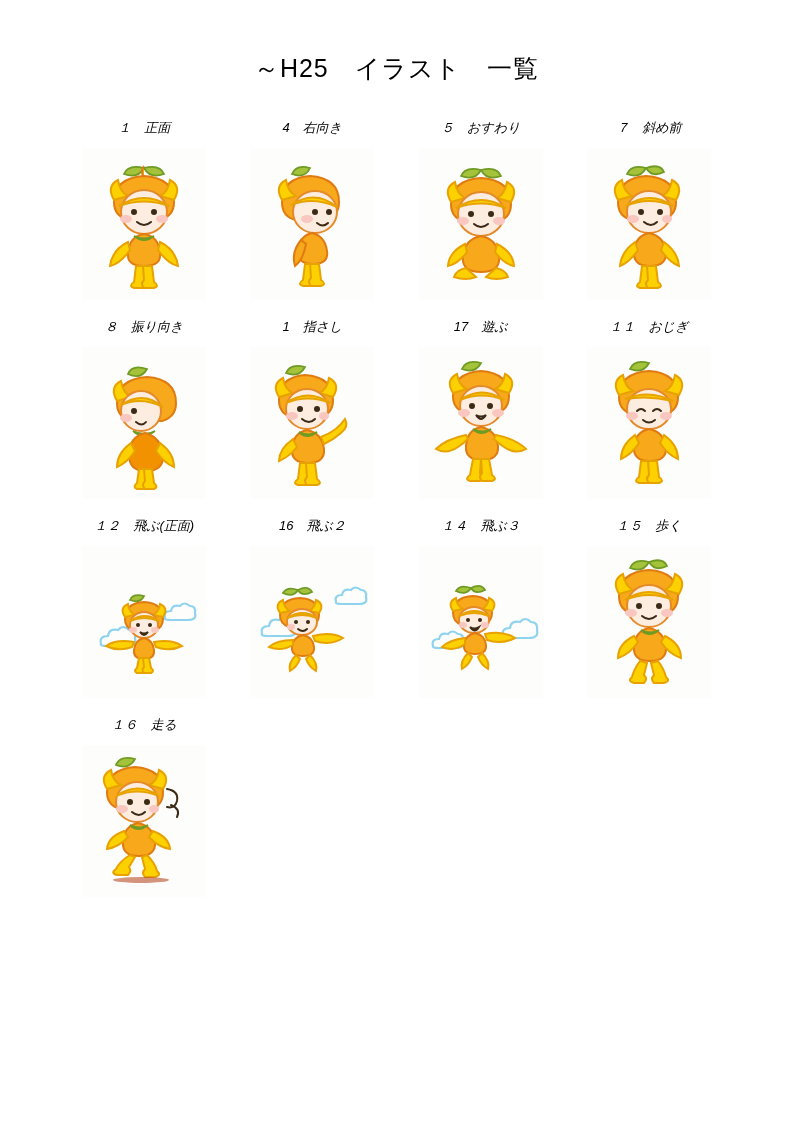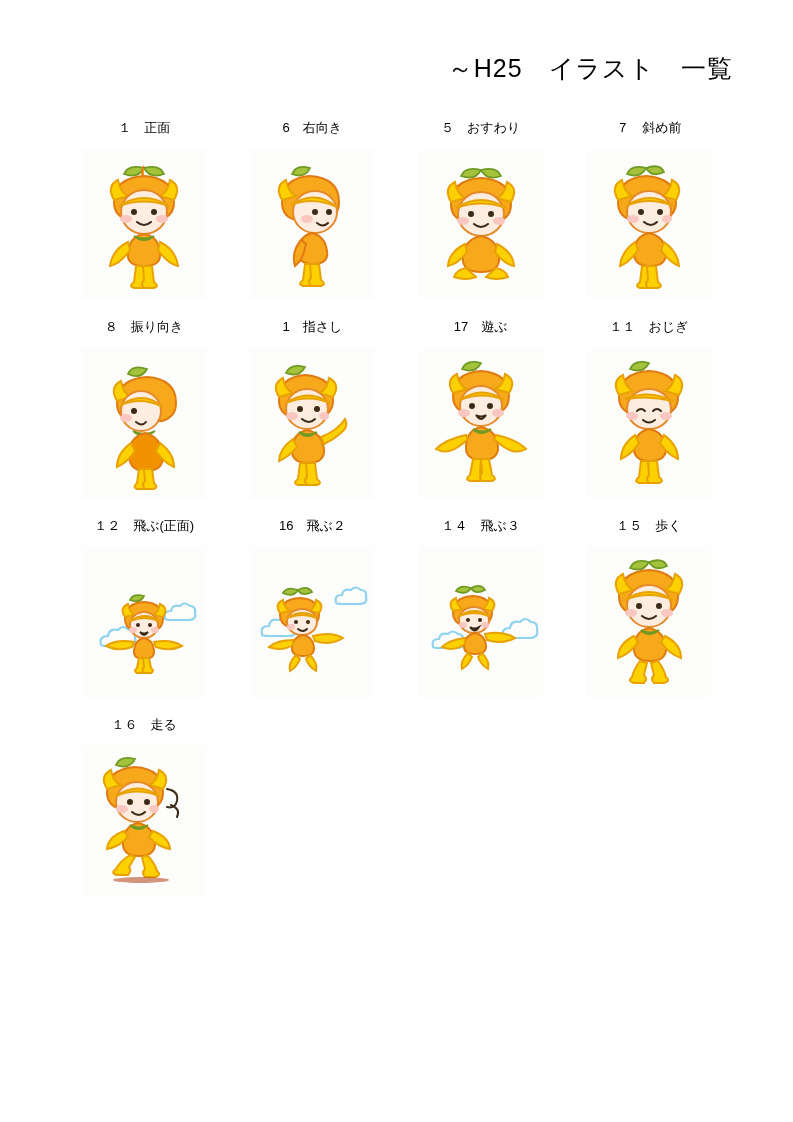--- a/index.html
+++ b/index.html
@@ -16,32 +16,33 @@
     overflow: hidden;
   }
   .page {
     width: 793px;
     height: 1122px;
     box-sizing: border-box;
     padding: 52px 60px 0 60px;
     position: relative;
   }
   .doc-title {
-    text-align: right;
+    text-align: center;
     font-size: 25px;
     letter-spacing: 1px;
     font-weight: normal;
     margin: 0 0 34px 0;
     font-family: "Liberation Sans", sans-serif;
   }
   .grid {
     display: grid;
     grid-template-columns: repeat(4, 1fr);
     row-gap: 0px;
     column-gap: 0px;
+    font-style: italic;
   }
   .cell {
     display: flex;
     flex-direction: column;
     align-items: center;
   }
   .cell-label {
     font-size: 13px;
     line-height: 18px;
     margin-bottom: 11px;
@@ -104,21 +105,21 @@
           <path class="yellow" d="M39 92 q-16 8 -18 24 q10 -2 20 -16z"></path>
           <path class="yellow" d="M71 92 q16 8 18 24 q-10 -2 -20 -16z"></path>
           <path class="yellow" d="M47 116 l-2 16 q-6 4 0 6 l10 0 q4 -4 0 -8 l1 -14z"></path>
           <path class="yellow" d="M63 116 l2 16 q6 4 0 6 l-10 0 q-4 -4 0 -8 l-1 -14z"></path>
         </svg>
       </div>
     </div>
 
 
     <div class="cell">
-      <div class="cell-label">6　右向き</div>
+      <div class="cell-label">4　右向き</div>
       <div class="thumb">
         <svg width="110" height="150" viewBox="0 0 110 150">
           <path class="leaf" d="M53 18 q-14 -4 -18 6 q13 5 18 -6z"></path>
           <path class="orange" d="M53 26 q-28 2 -28 26 q0 15 14 18 l30 0 q13 -4 13 -18 q0 -24 -29 -26z"></path>
           <path class="yellow" d="M25 50 q-8 -14 4 -20 q2 12 10 16z"></path>
           <ellipse class="skin" cx="58" cy="62" rx="22" ry="21"></ellipse>
           <path class="yellow" d="M34 55 q24 -16 46 2 q-24 -11 -46 -2z"></path>
           <circle class="eye" cx="58" cy="62" r="3"></circle>
           <circle class="eye" cx="72" cy="62" r="3"></circle>
           <ellipse class="cheek" cx="50" cy="69" rx="6" ry="4"></ellipse>

